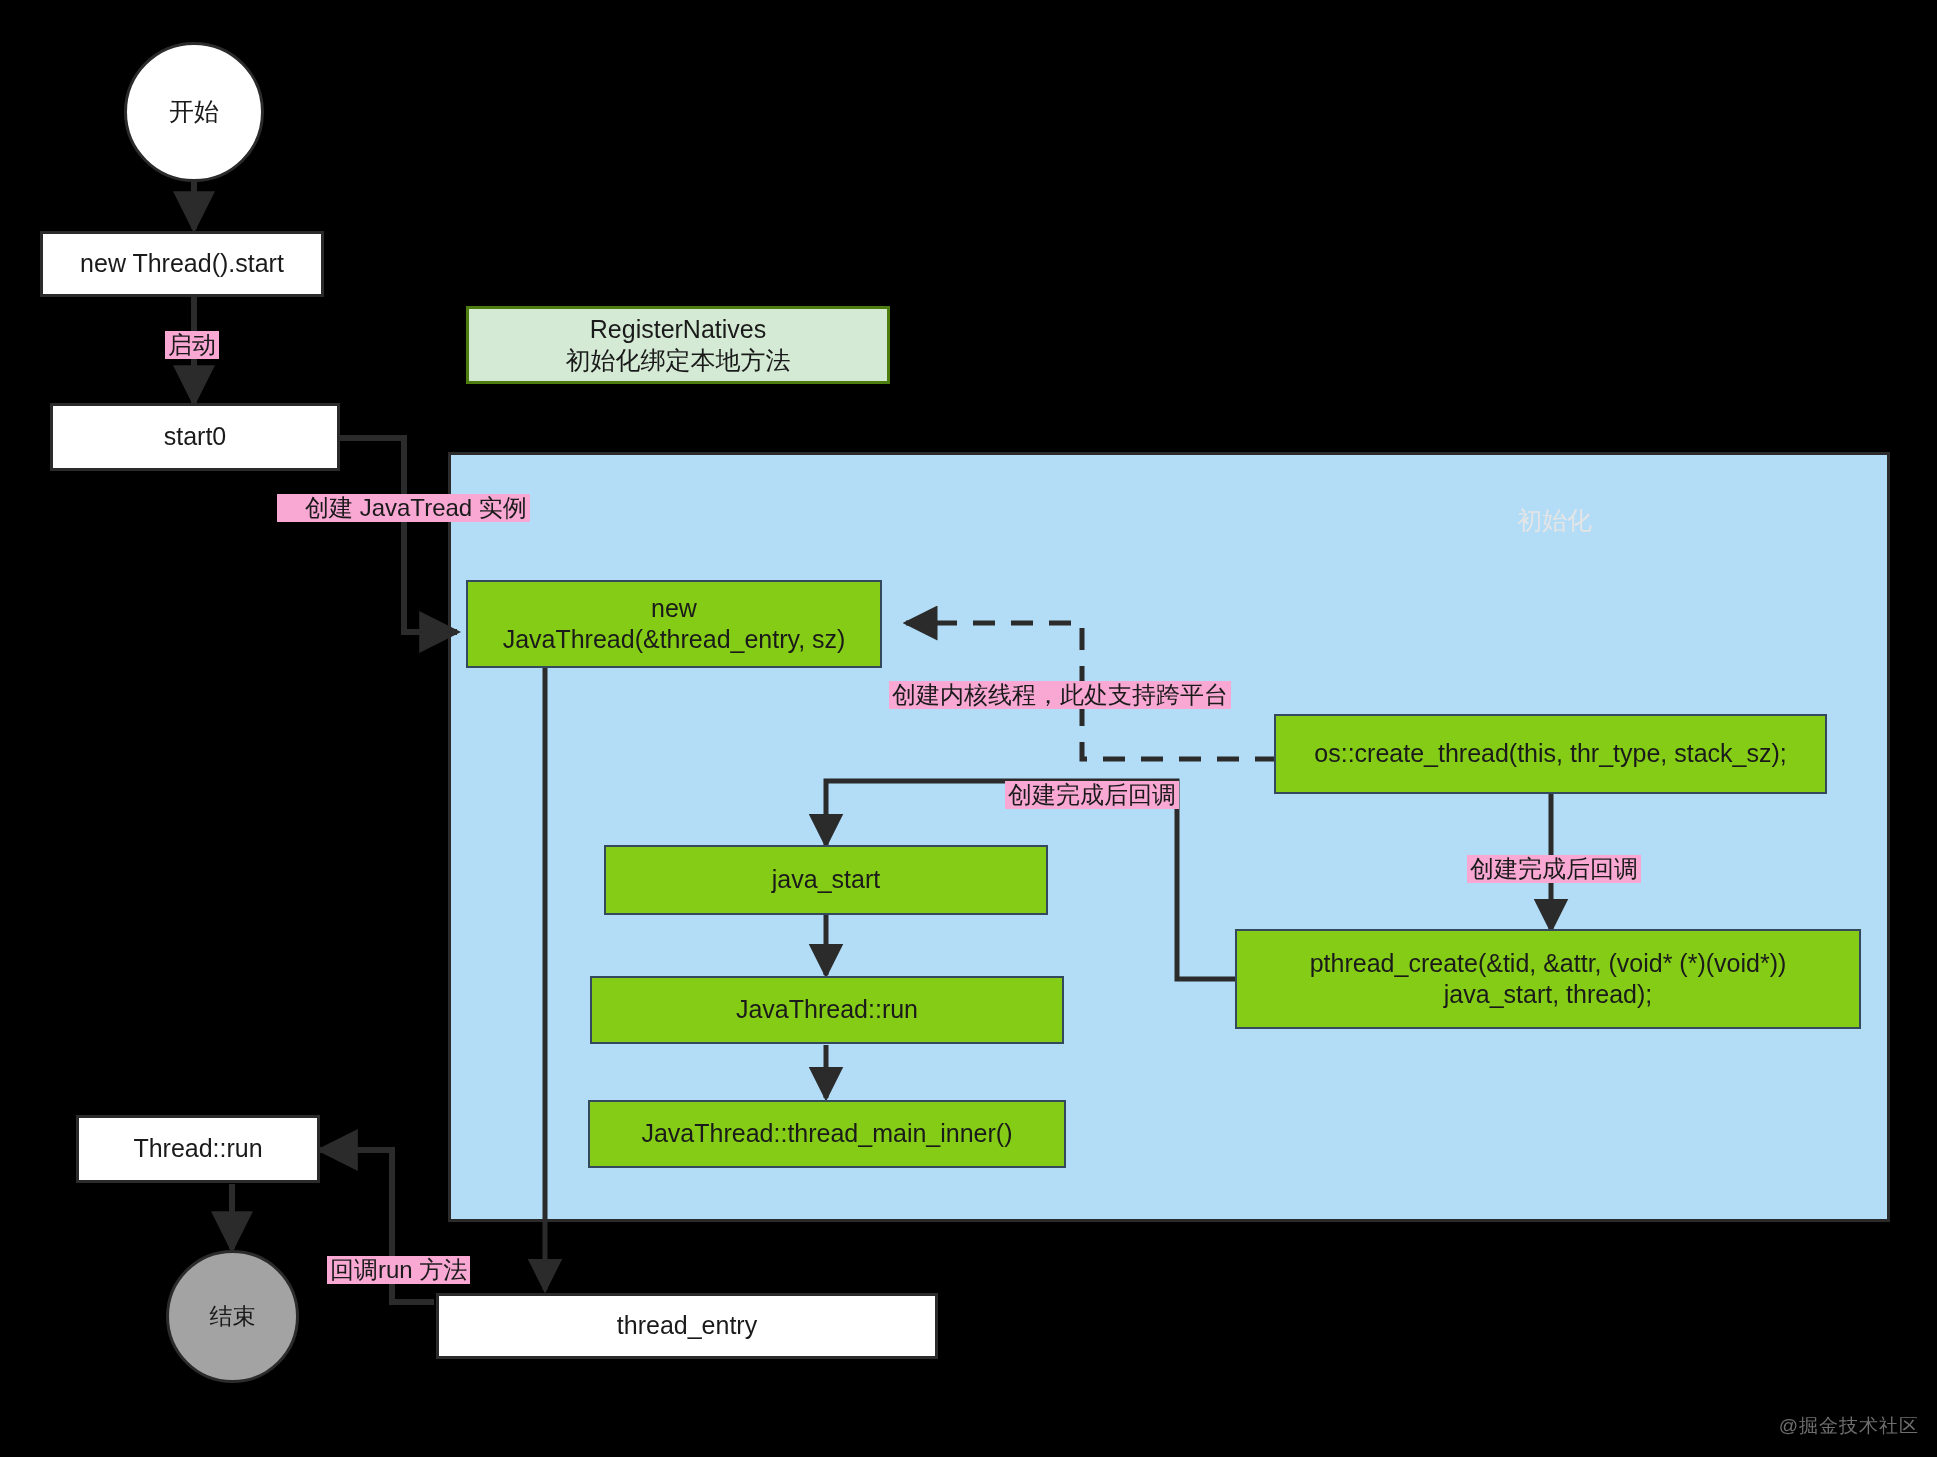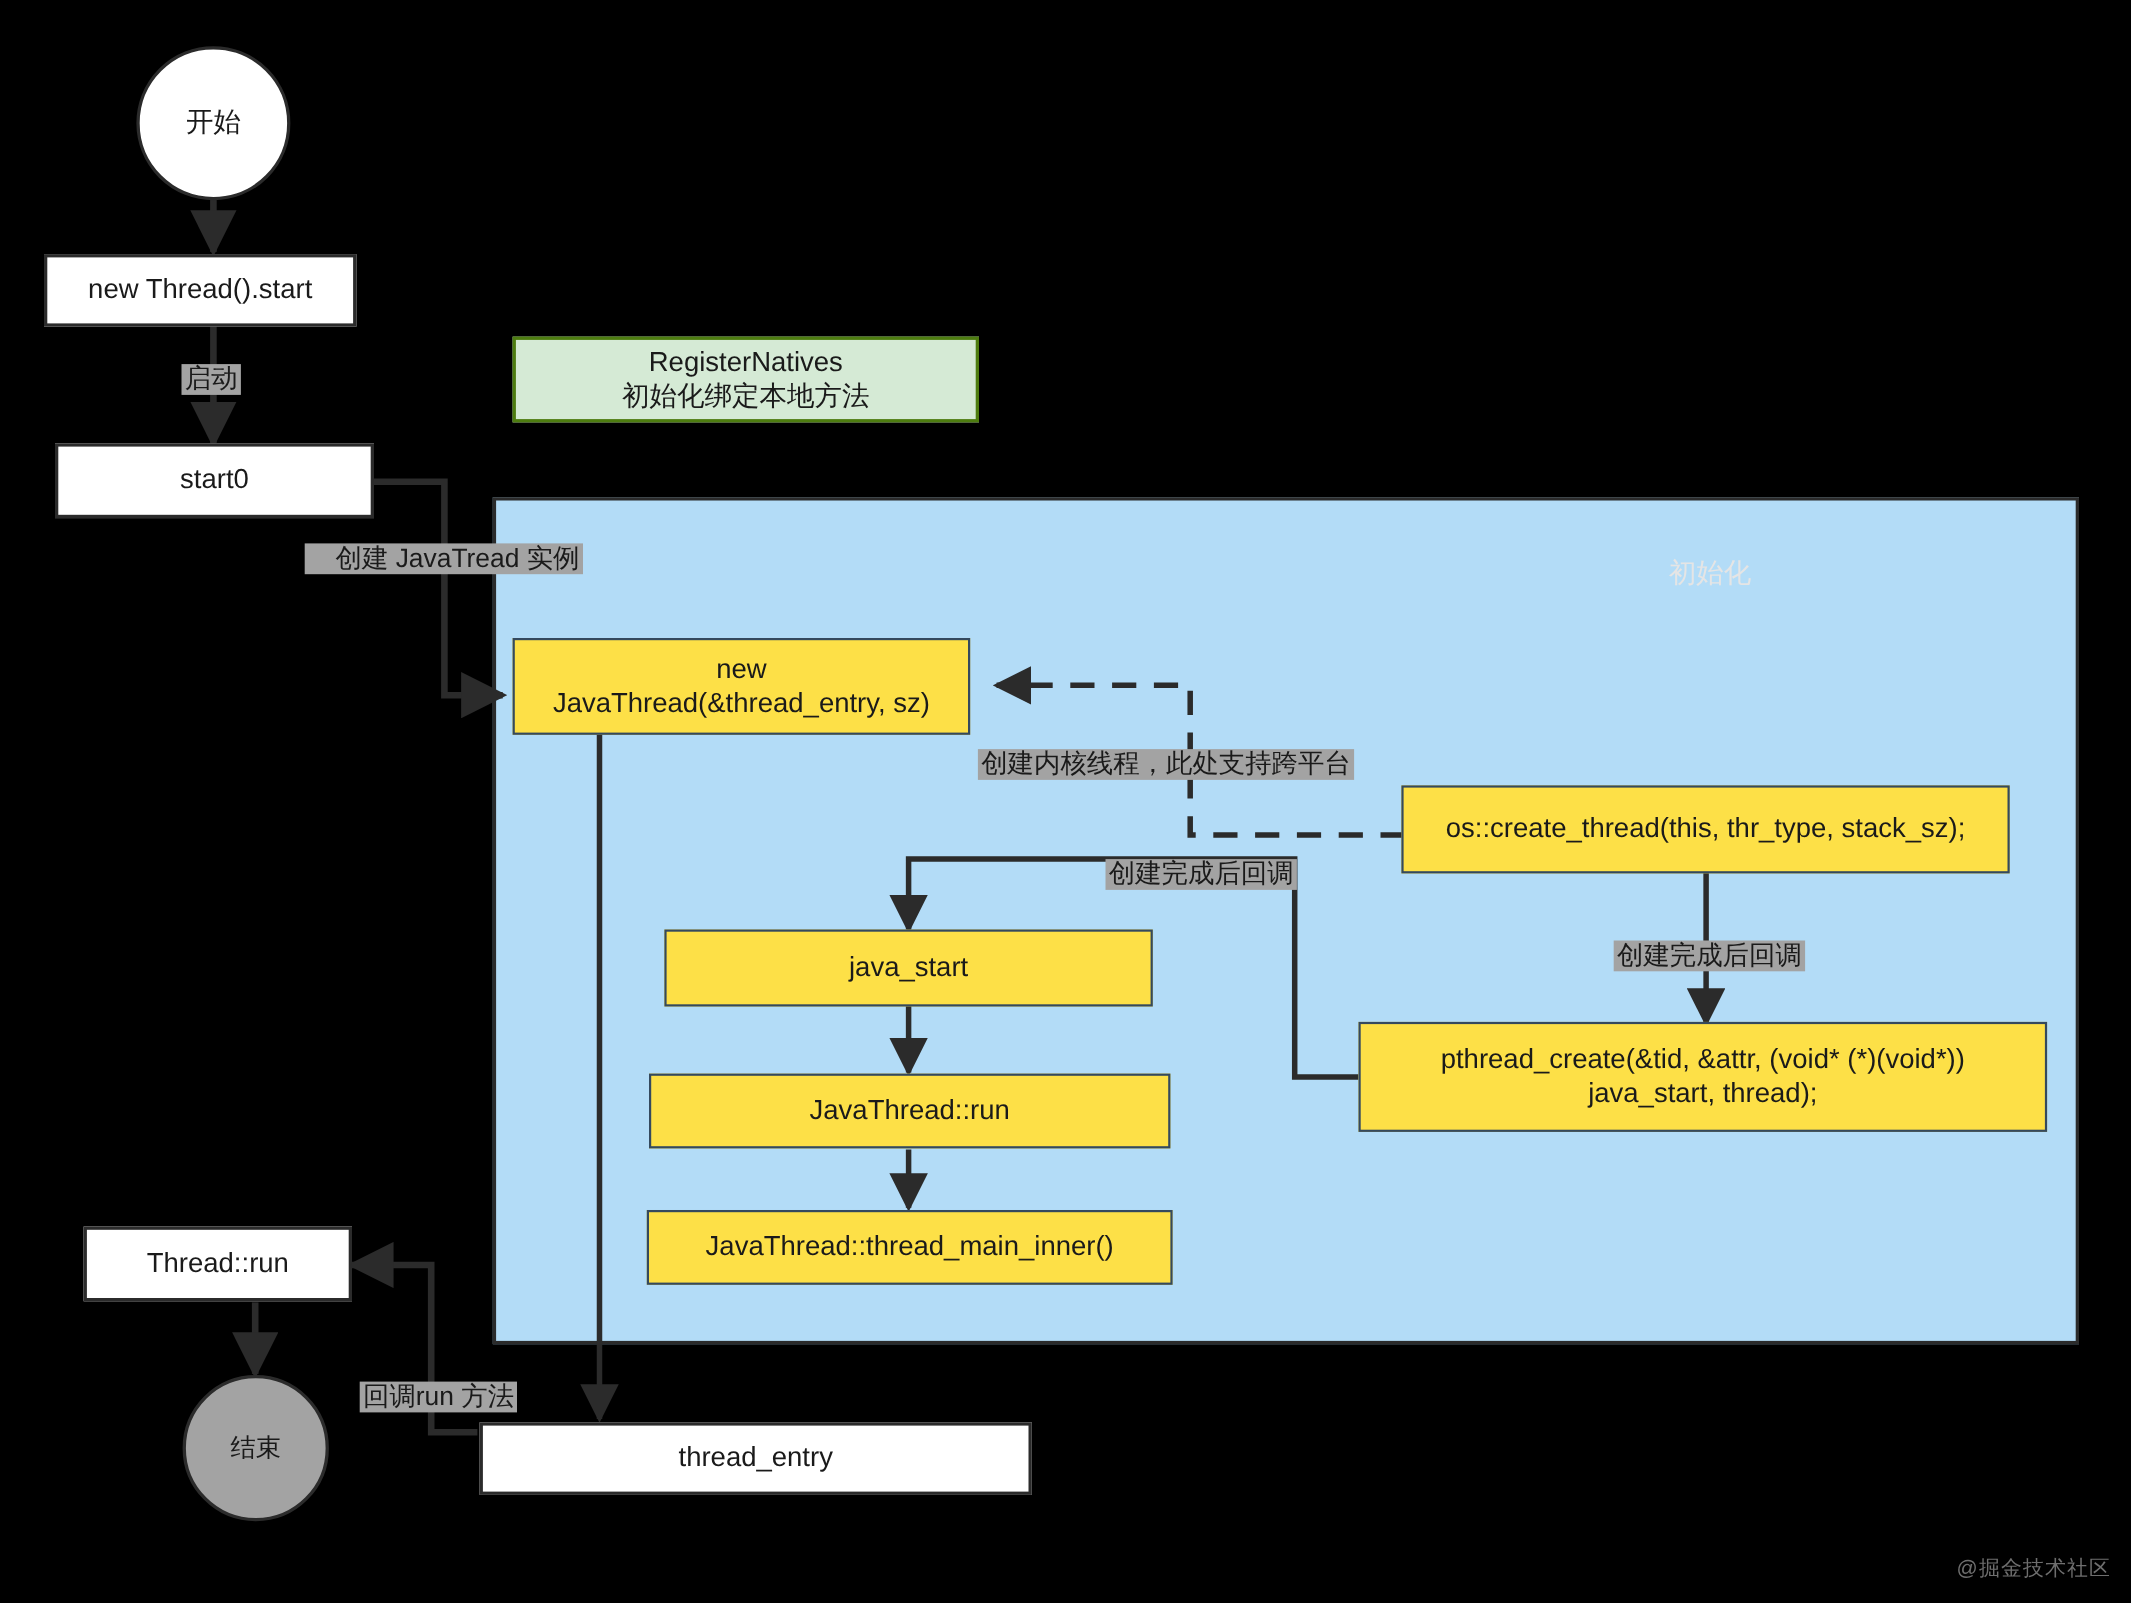--- a/index.html
+++ b/index.html
@@ -33,21 +33,21 @@
     color: #1a1a1a;
     line-height: 1.25;
     white-space: pre-line;
   }
   .box {
     background: #ffffff;
     border: 3px solid #2b2b2b;
     font-size: 25px;
   }
   .box-thin {
-    background: #fde047;
+    background: #84cc16;
     border: 2px solid #34495e;
     font-size: 25px;
   }
   .circle {
     background: #ffffff;
     border: 3px solid #2b2b2b;
     border-radius: 50%;
     font-size: 25px;
   }
   .circle-green {
@@ -69,21 +69,21 @@
   }
   .container-title {
     position: absolute;
     font-size: 25px;
     color: #e5e5e5;
     white-space: nowrap;
   }
   
   .elabel {
     position: absolute;
-    background: #a3a3a3;
+    background: #f9a8d4;
     color: #1a1a1a;
     font-size: 24px;
     line-height: 1.1;
     padding: 1px 3px;
     white-space: nowrap;
     box-sizing: border-box;
   }
   .watermark {
     position: absolute;
     right: 18px;

